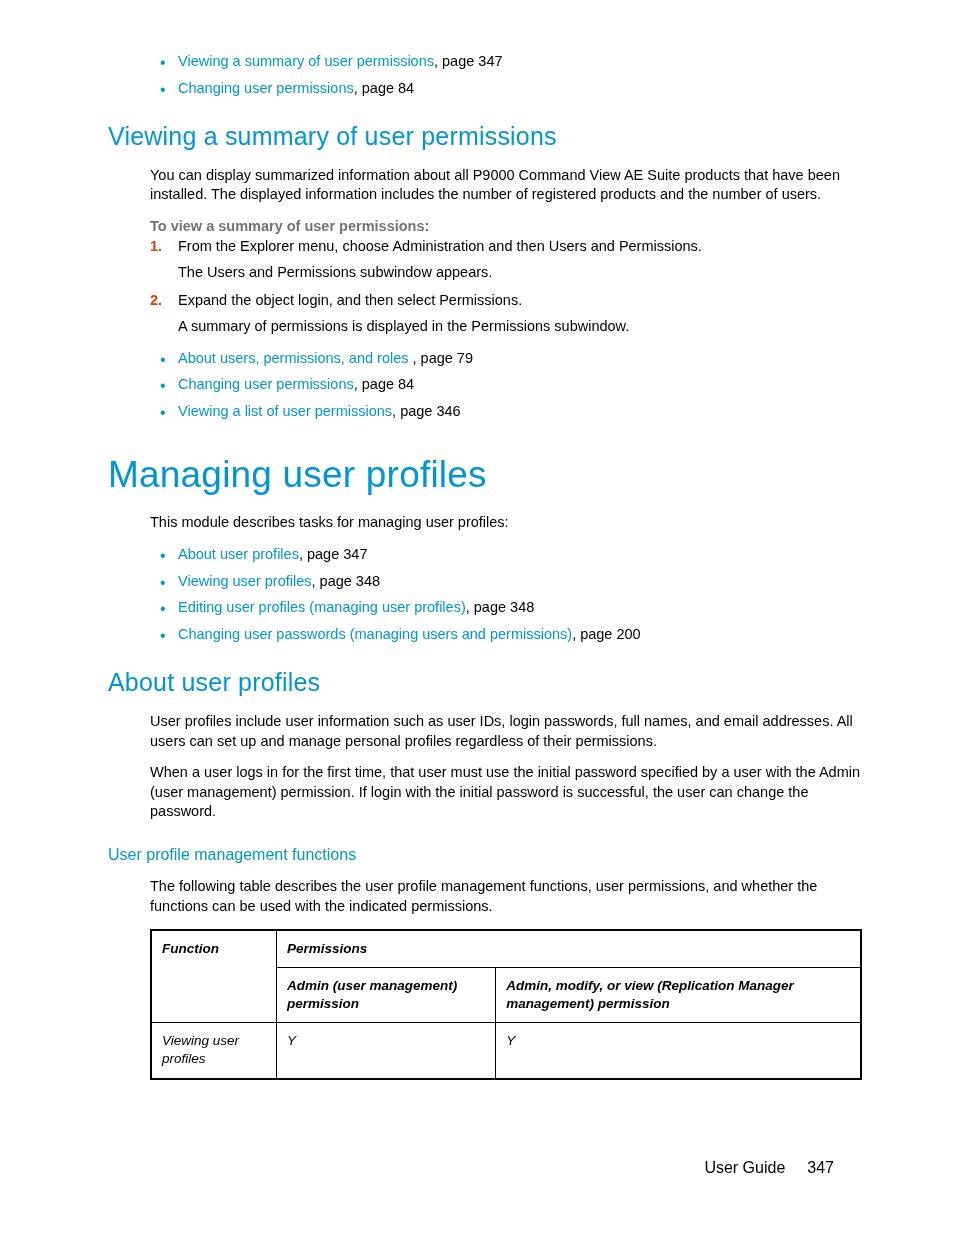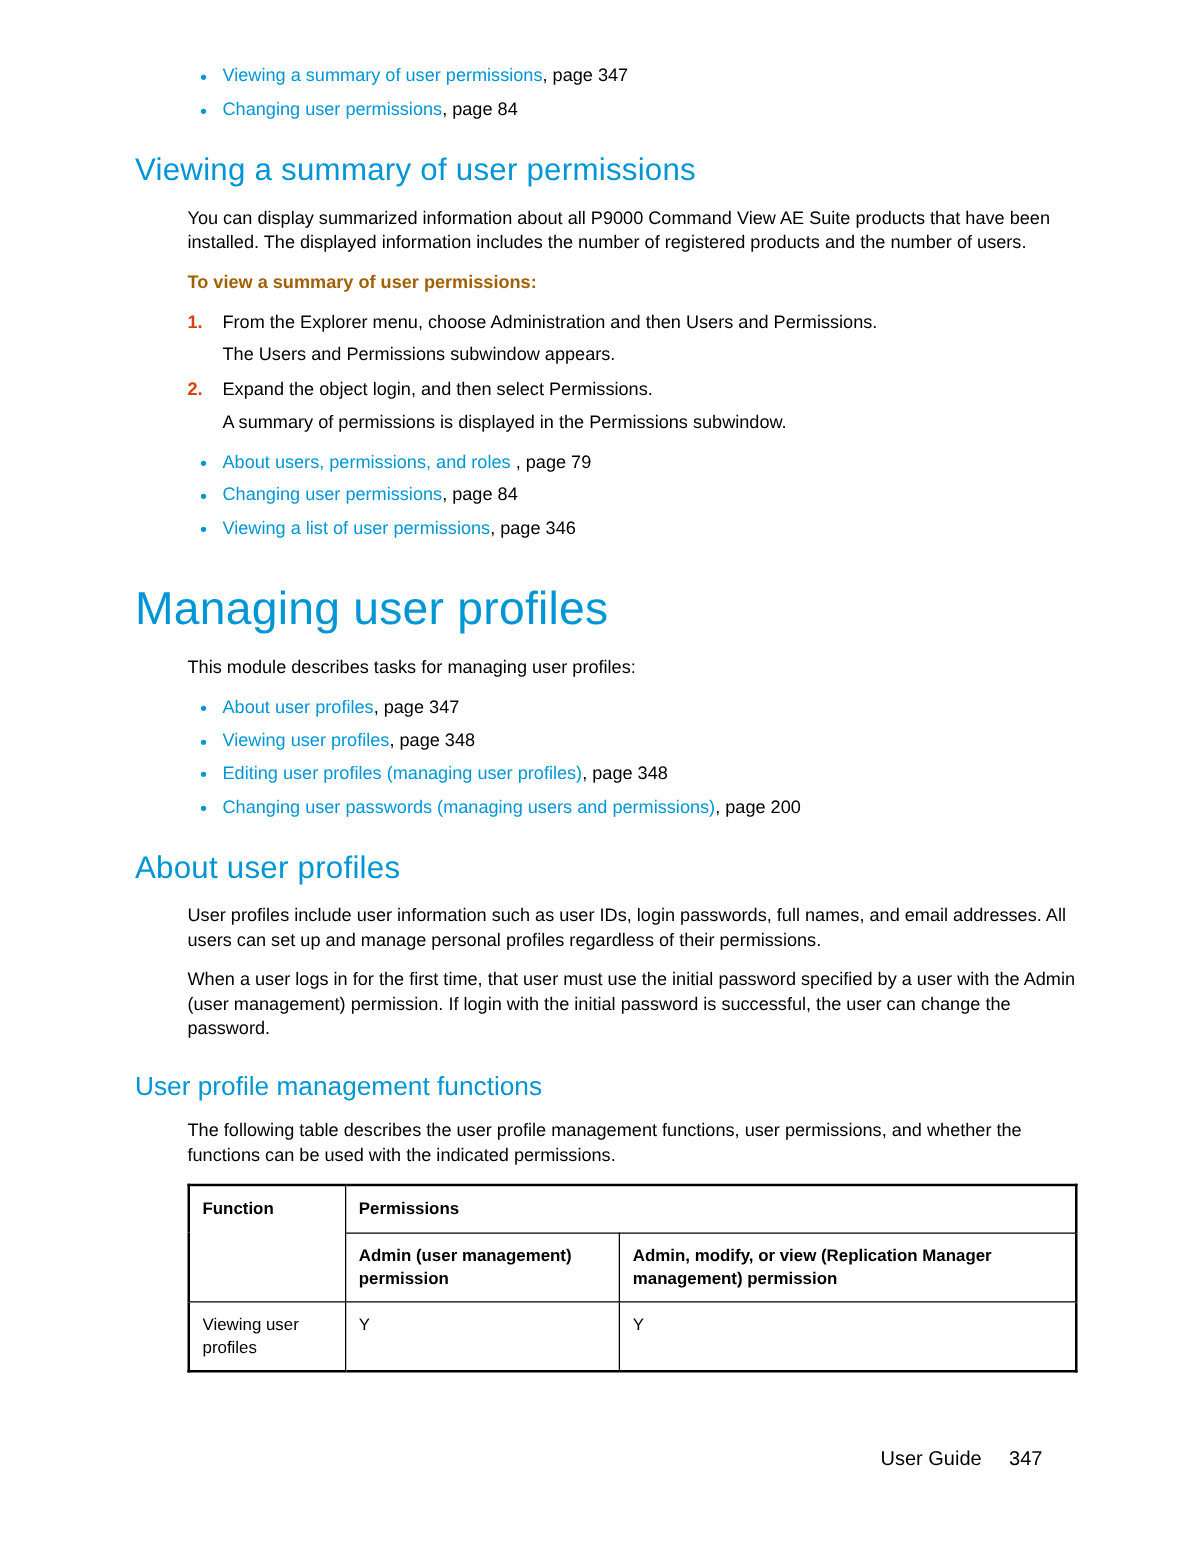--- a/index.html
+++ b/index.html
@@ -39,38 +39,39 @@
     font-weight: 300;
     font-size: 37px;
     color: #0096d6;
     margin-top: 28px;
     margin-bottom: 14px;
     letter-spacing: 0.2px;
   }
   .h3 {
     font-family: Arial, Helvetica, sans-serif;
     font-weight: 300;
-    font-size: 21px;
+    font-size: 16px;
     color: #0096d6;
     margin-top: 22px;
     margin-bottom: 12px;
   }
   .body-block { margin-left: 42px; }
   .para { margin-bottom: 12px; }
-  .instr-head { color: #a16207; font-weight: bold; margin-bottom: 12px; }
+  .instr-head { color: #737373; font-weight: bold; margin-bottom: 0; }
   .ol { list-style: none; margin-bottom: 12px; }
   .ol-item { position: relative; padding-left: 28px; margin-bottom: 8px; }
   .ol-num { position: absolute; left: 0; top: 0; color: #d7410b; font-weight: bold; }
   .ol-sub { margin-top: 7px; }
   .rt-head { font-weight: bold; margin-bottom: 10px; }
   .b { font-weight: normal; }
   table.perm {
     border-collapse: collapse;
     width: 100%;
     margin-bottom: 30px;
+    font-style: italic;
   }
   table.perm th, table.perm td {
     border: 1px solid #000;
     padding: 9px 10px;
     text-align: left;
     vertical-align: top;
     font-size: 13.5px;
   }
   table.perm th { font-weight: bold; }
   table.perm .outer-left { border-left: 2.5px solid #000; }

